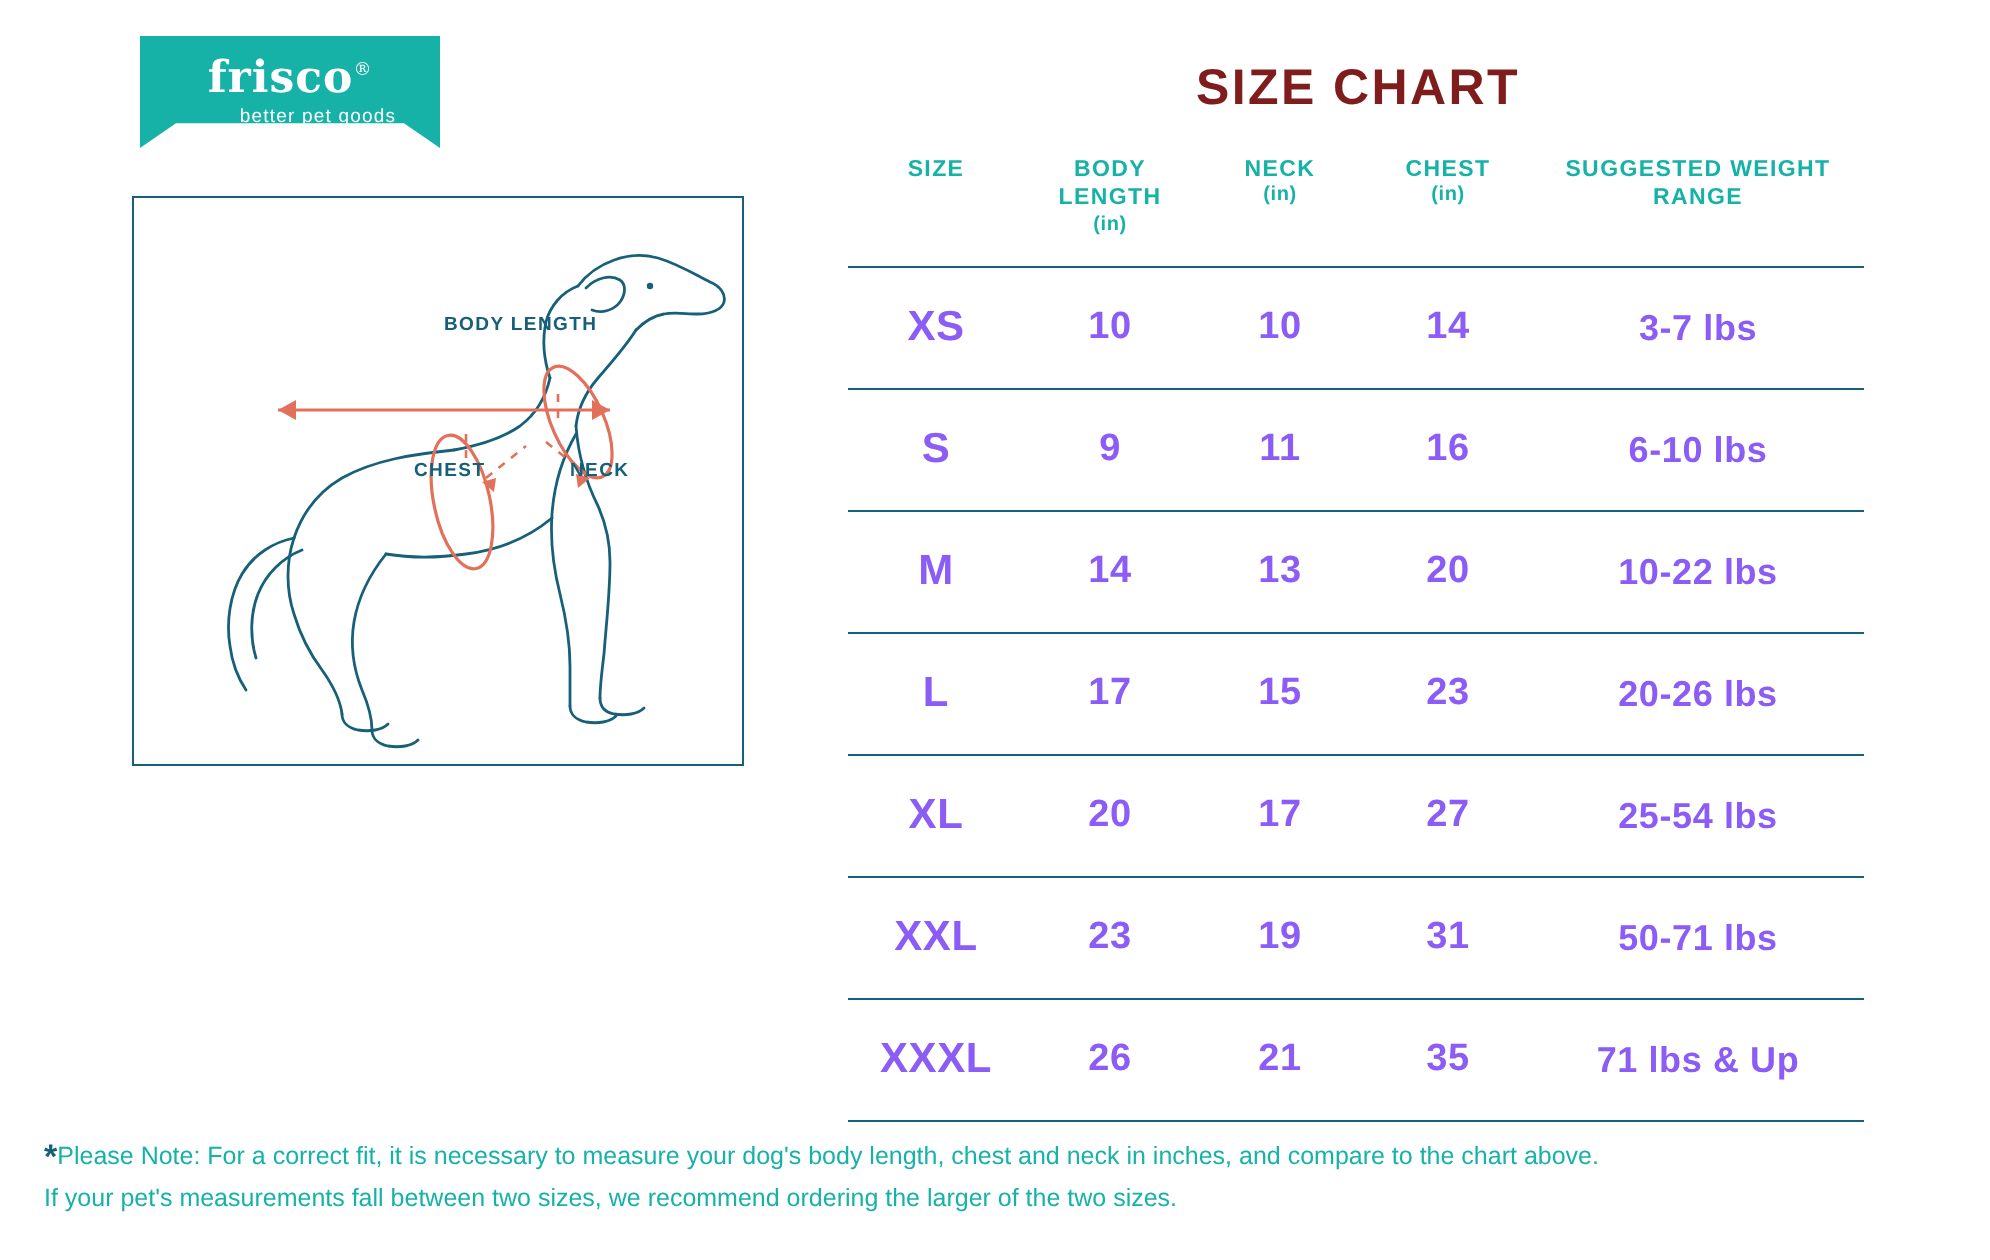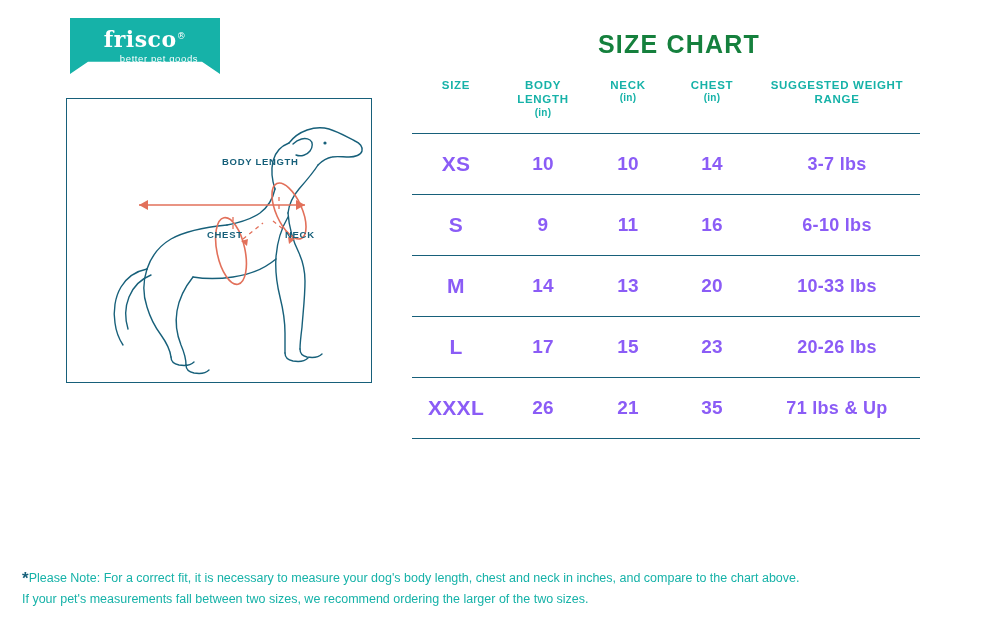--- a/index.html
+++ b/index.html
@@ -79,30 +79,30 @@
   }
   .diagram-box svg { display: block; }
 
   
   .chart-title {
     position: absolute;
     left: 424px;
     top: 30px;
     width: 510px;
     text-align: center;
-    color: #15803d;
+    color: #7f1d1d;
     font-size: 25px;
     font-weight: bold;
     letter-spacing: 1.2px;
   }
 
   
   .table-wrap {
     position: absolute;
-    left: 412px;
+    left: 424px;
     top: 78px;
     width: 508px;
   }
   table.size-chart {
     border-collapse: collapse;
     width: 508px;
     table-layout: fixed;
   }
   table.size-chart col.c-size   { width: 88px; }
   table.size-chart col.c-body   { width: 86px; }
@@ -289,30 +289,44 @@
           <td>9</td>
           <td>11</td>
           <td>16</td>
           <td class="weight-cell">6-10 lbs</td>
         </tr>
         <tr>
           <td class="size-cell">M</td>
           <td>14</td>
           <td>13</td>
           <td>20</td>
-          <td class="weight-cell">10-33 lbs</td>
+          <td class="weight-cell">10-22 lbs</td>
         </tr>
         <tr>
           <td class="size-cell">L</td>
           <td>17</td>
           <td>15</td>
           <td>23</td>
           <td class="weight-cell">20-26 lbs</td>
         </tr>
         <tr>
+          <td class="size-cell">XL</td>
+          <td>20</td>
+          <td>17</td>
+          <td>27</td>
+          <td class="weight-cell">25-54 lbs</td>
+        </tr>
+        <tr>
+          <td class="size-cell">XXL</td>
+          <td>23</td>
+          <td>19</td>
+          <td>31</td>
+          <td class="weight-cell">50-71 lbs</td>
+        </tr>
+        <tr>
           <td class="size-cell">XXXL</td>
           <td>26</td>
           <td>21</td>
           <td>35</td>
           <td class="weight-cell">71 lbs &amp; Up</td>
         </tr>
       </tbody>
     </table>
   </div>
 

